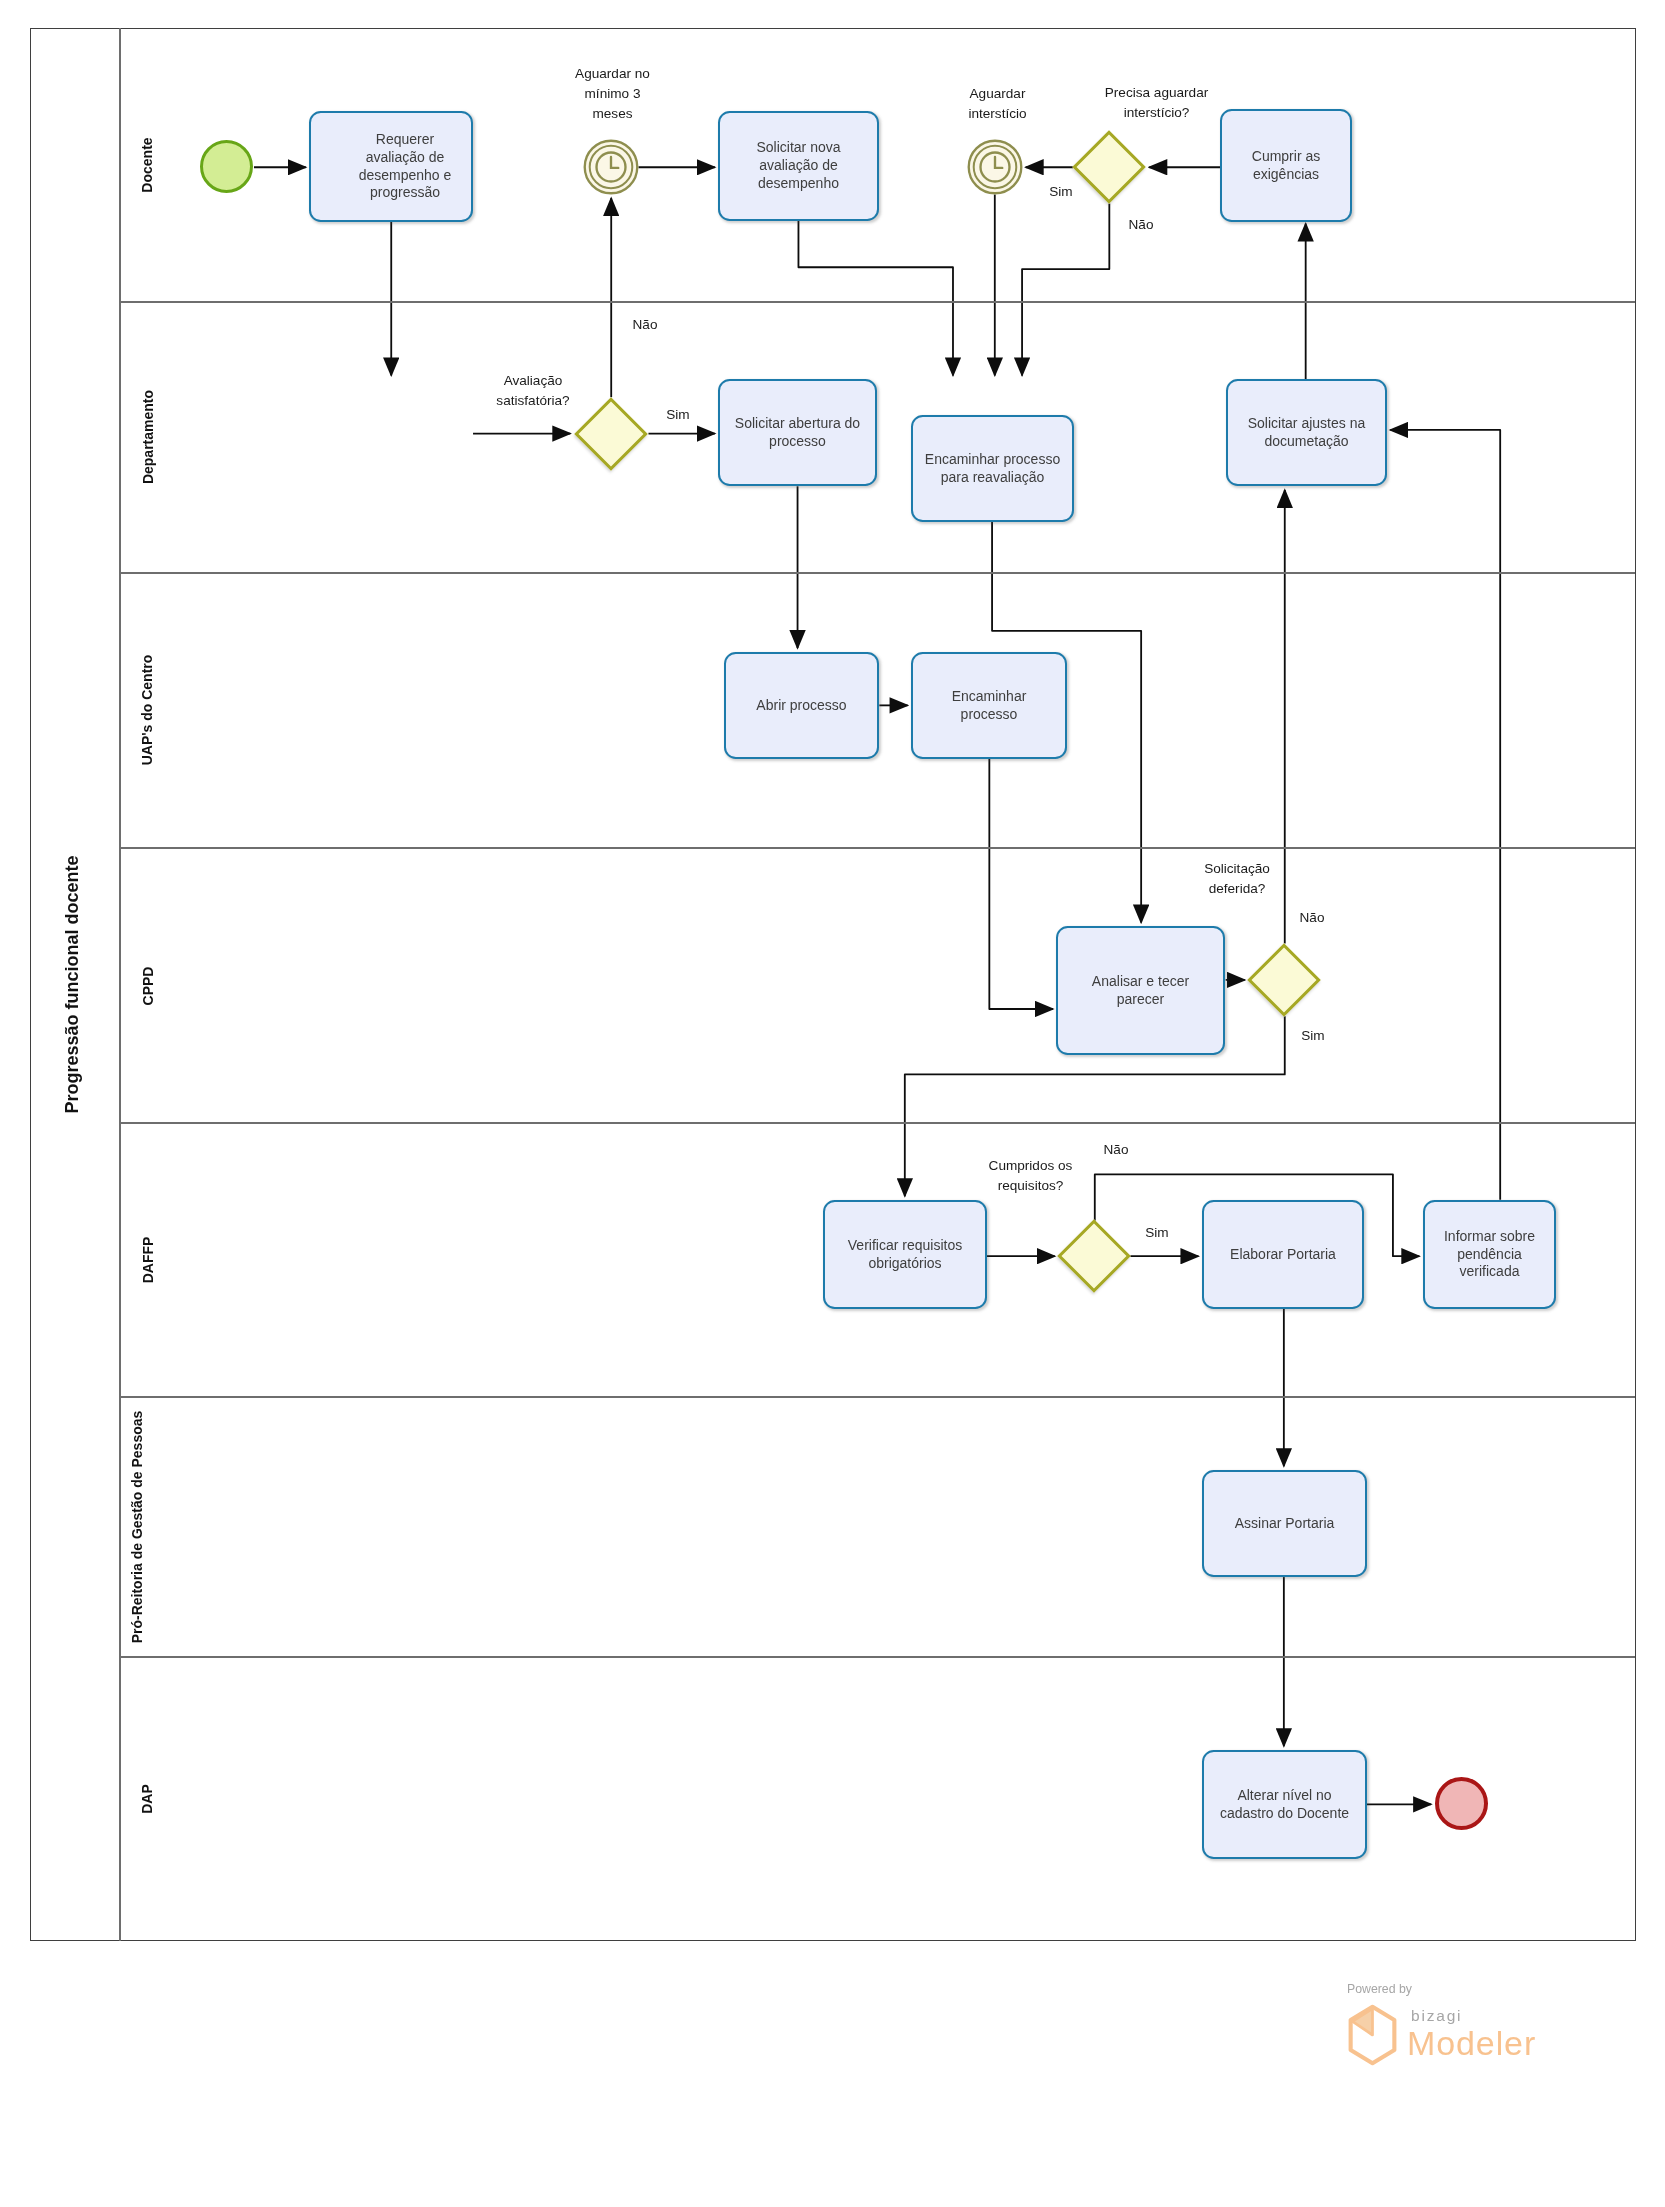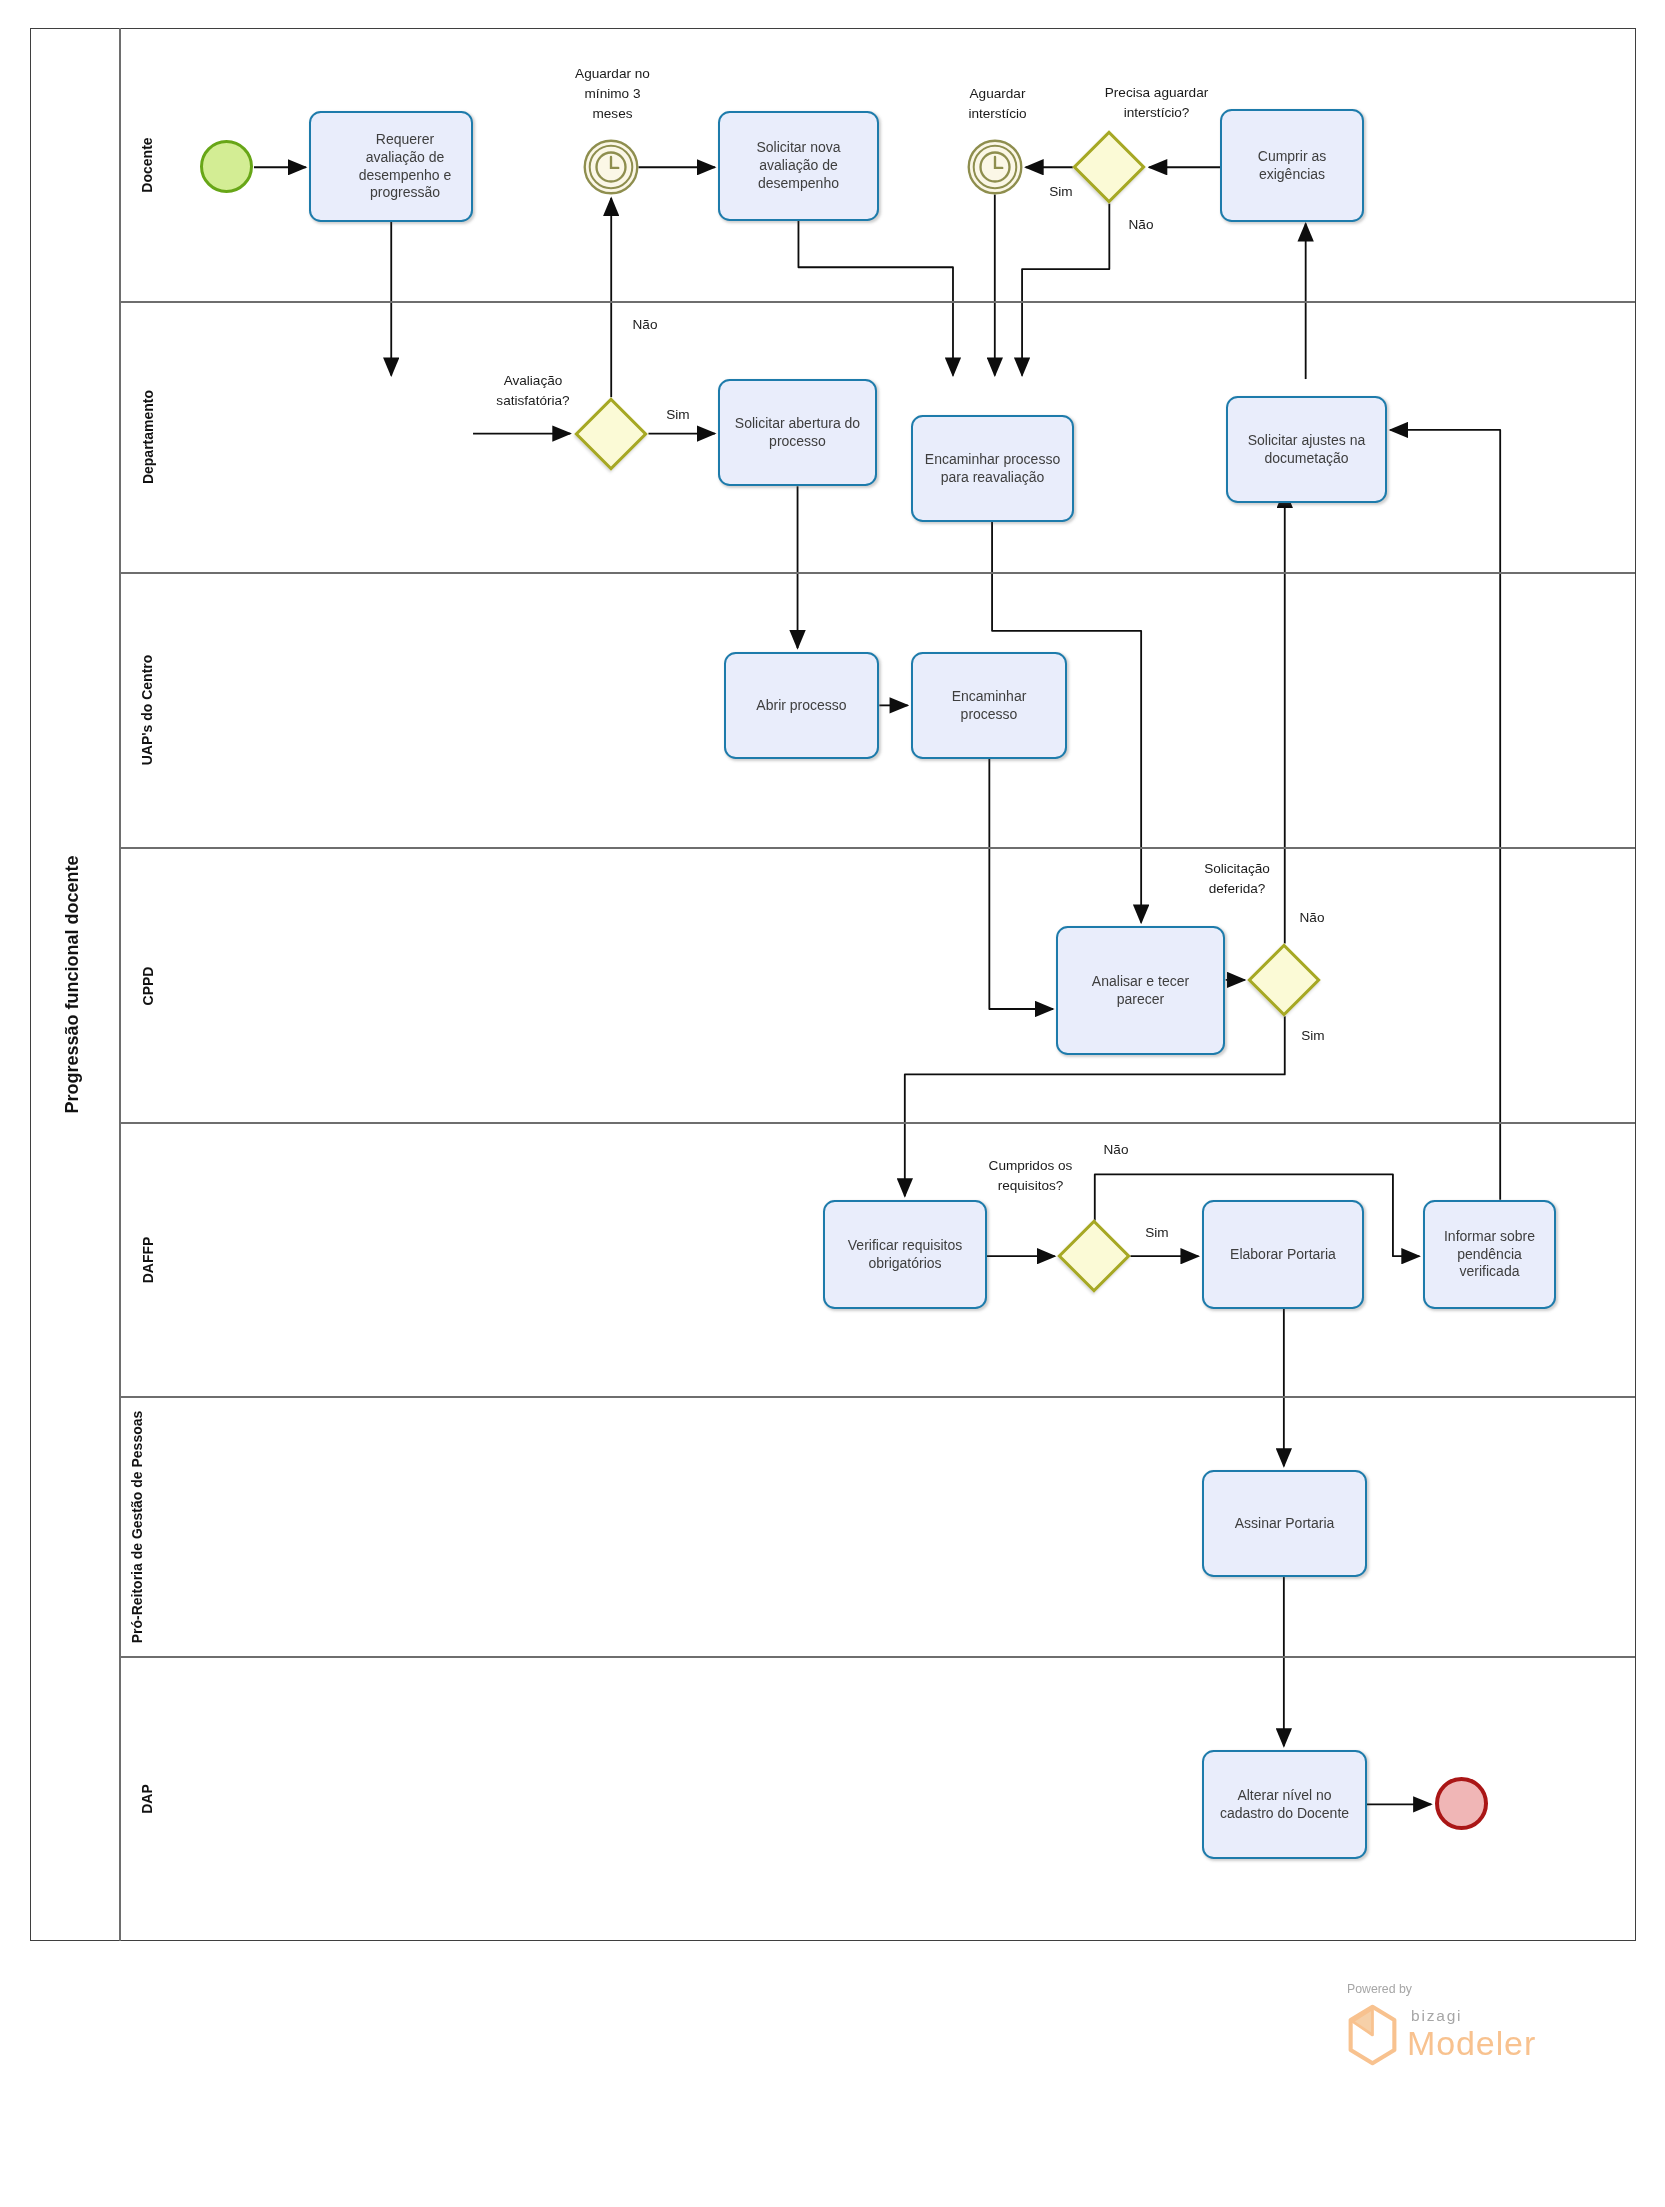--- a/index.html
+++ b/index.html
@@ -140,30 +140,30 @@
   <div class="gateway" style="left:1083px; top:141px;"></div>
   <div class="gateway" style="left:1258px; top:954px;"></div>
   <div class="gateway" style="left:1068px; top:1230px;"></div>
 
   <div class="task" style="left:309px;  top:111px;  width:164px; height:111px;padding-left:37px;">
       <span>Requerer avaliação de desempenho e progressão</span>
     </div>
   <div class="task" style="left:718px;  top:111px;  width:161px; height:110px;">
       <span>Solicitar nova avaliação de desempenho</span>
     </div>
-  <div class="task" style="left:1220px; top:109px;  width:144px; height:113px;">
+  <div class="task" style="left:1220px; top:109px;  width:132px; height:113px;">
       <span>Cumprir as exigências</span>
     </div>
   <div class="task" style="left:718px;  top:379px;  width:159px; height:107px;">
       <span>Solicitar abertura do processo</span>
     </div>
   <div class="task" style="left:911px; top:379px;  width:163px; height:107px;margin-top:36px;">
       <span>Encaminhar processo para reavaliação</span>
     </div>
-  <div class="task" style="left:1226px; top:396px;  width:161px; height:107px;">
+  <div class="task" style="left:1226px; top:379px;  width:161px; height:107px;">
       <span>Solicitar ajustes na documetação</span>
     </div>
   <div class="task" style="left:724px;  top:652px;  width:155px; height:107px;">
       <span>Abrir processo</span>
     </div>
   <div class="task" style="left:911px; top:652px;  width:156px; height:107px;">
       <span>Encaminhar processo</span>
     </div>
   <div class="task" style="left:1056px; top:926px; width:169px; height:129px;">
       <span>Analisar e tecer parecer</span>

